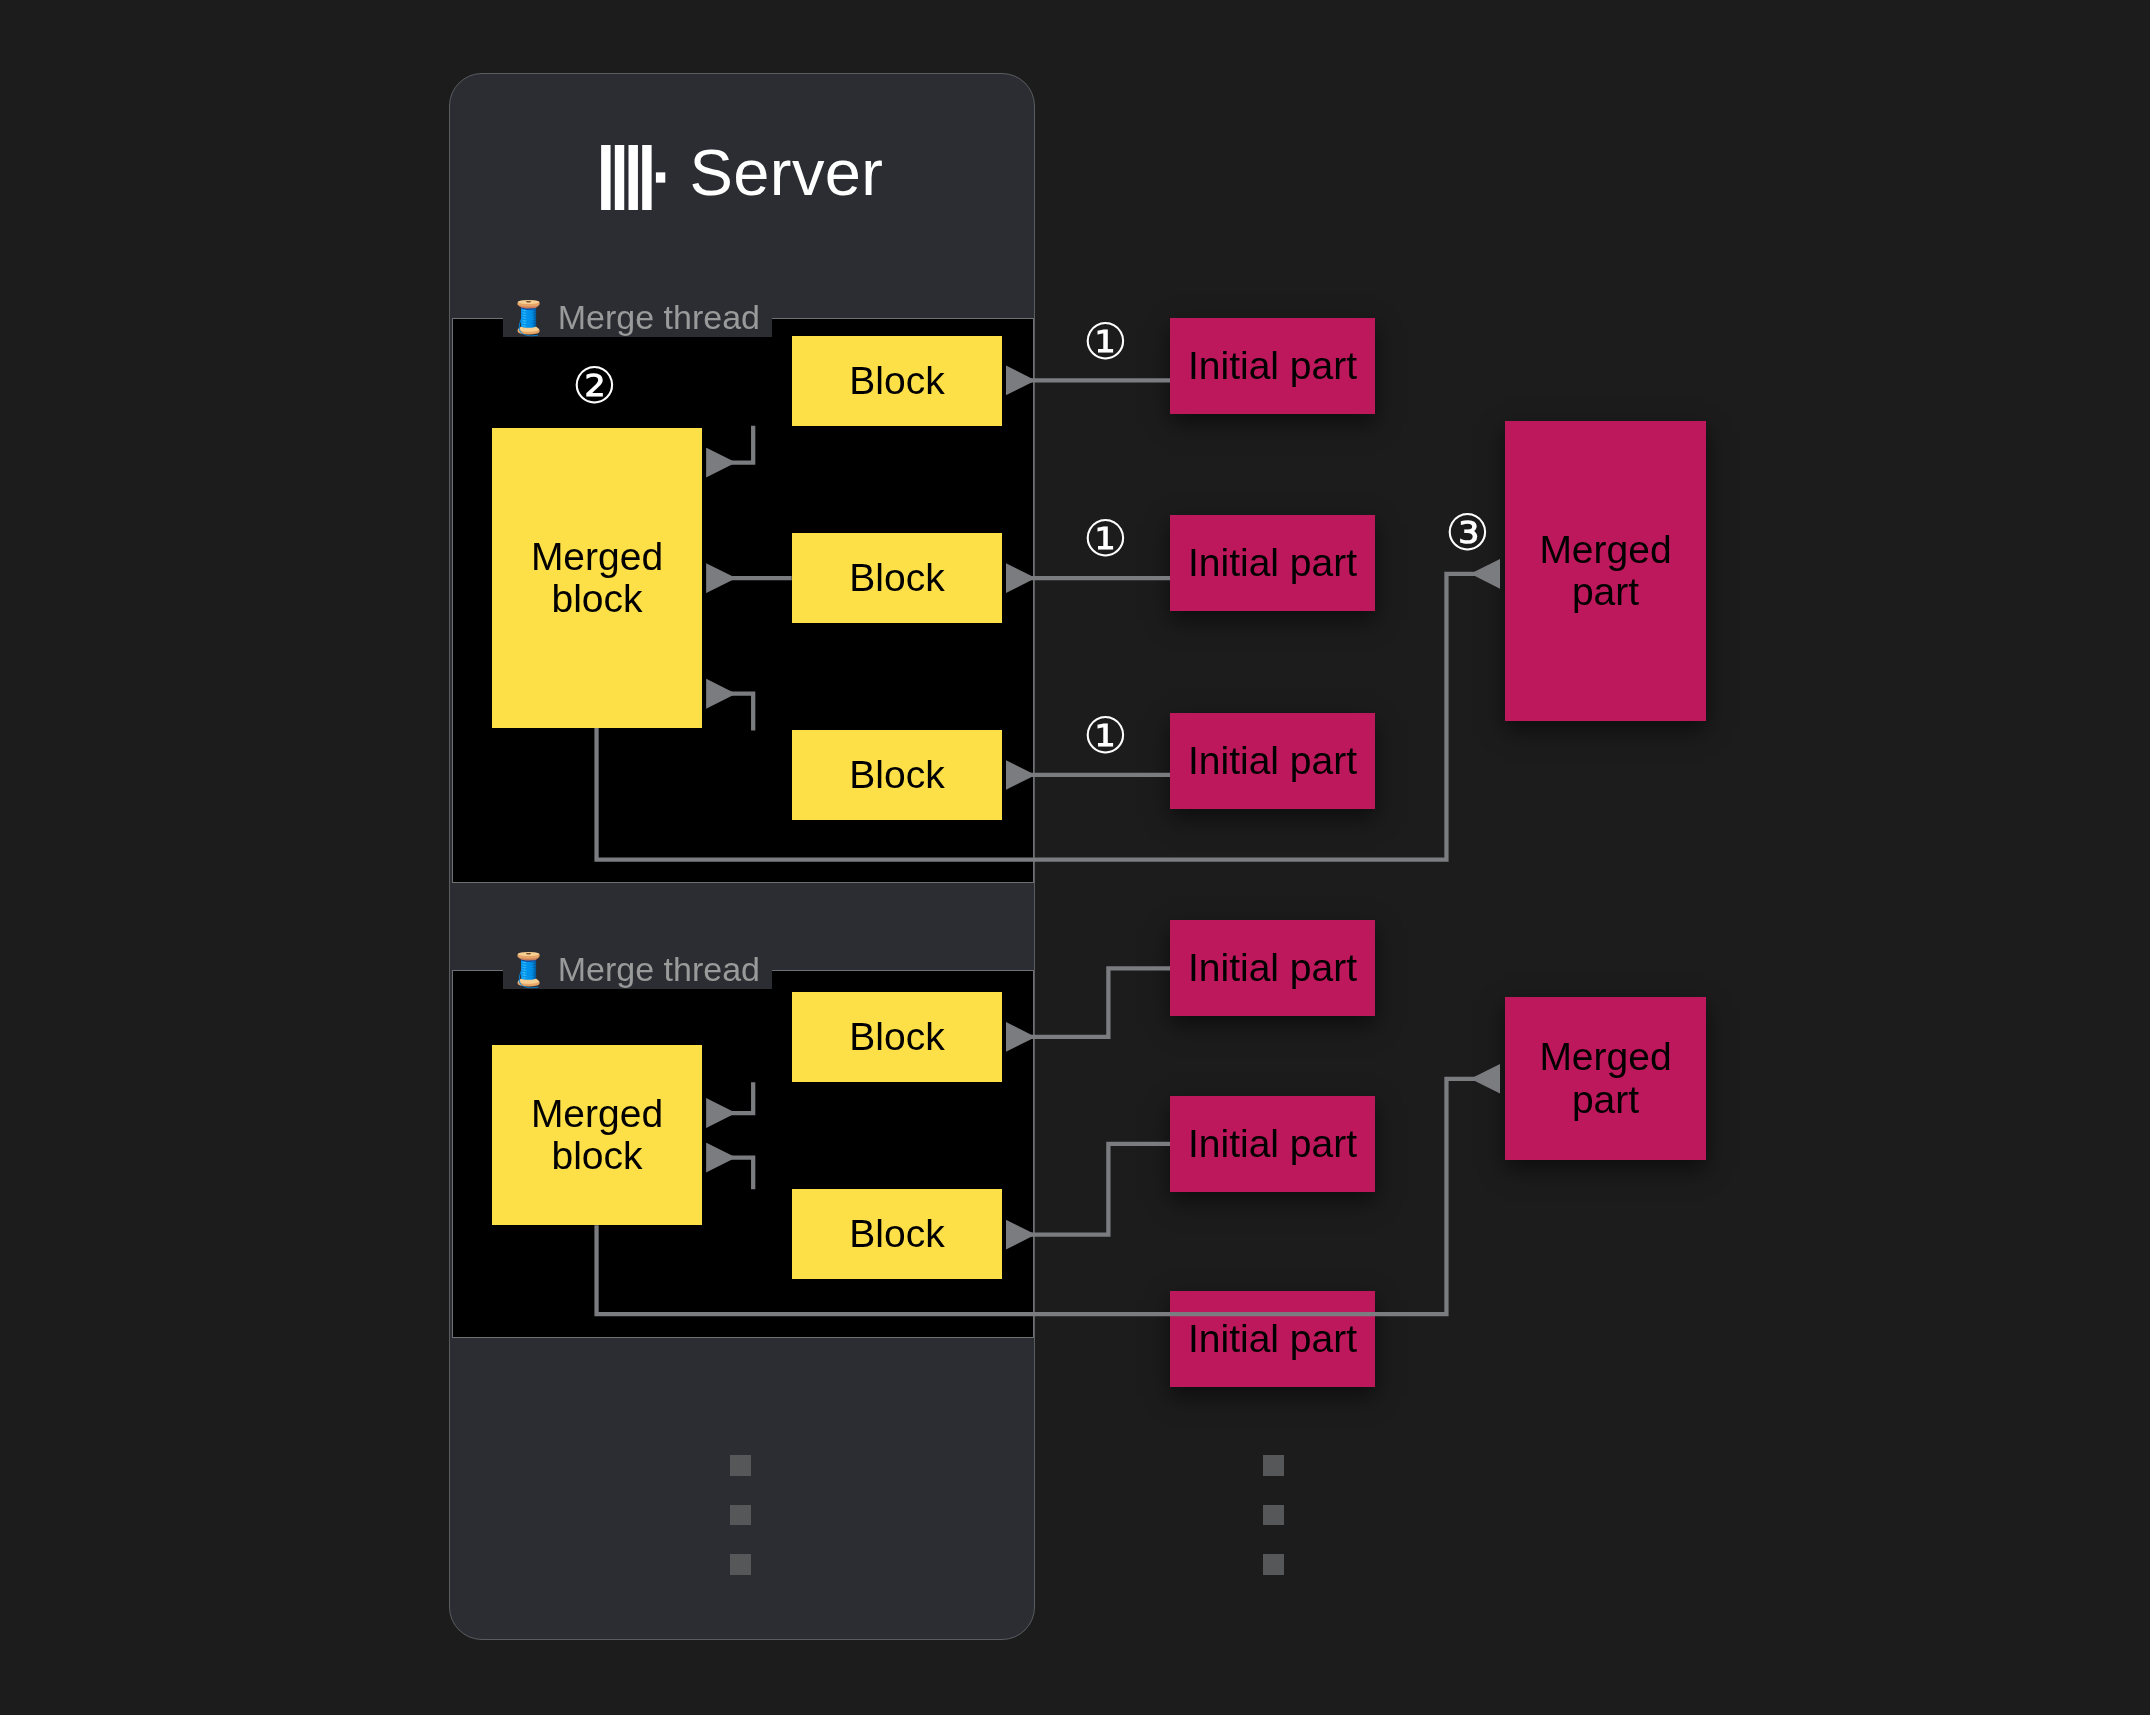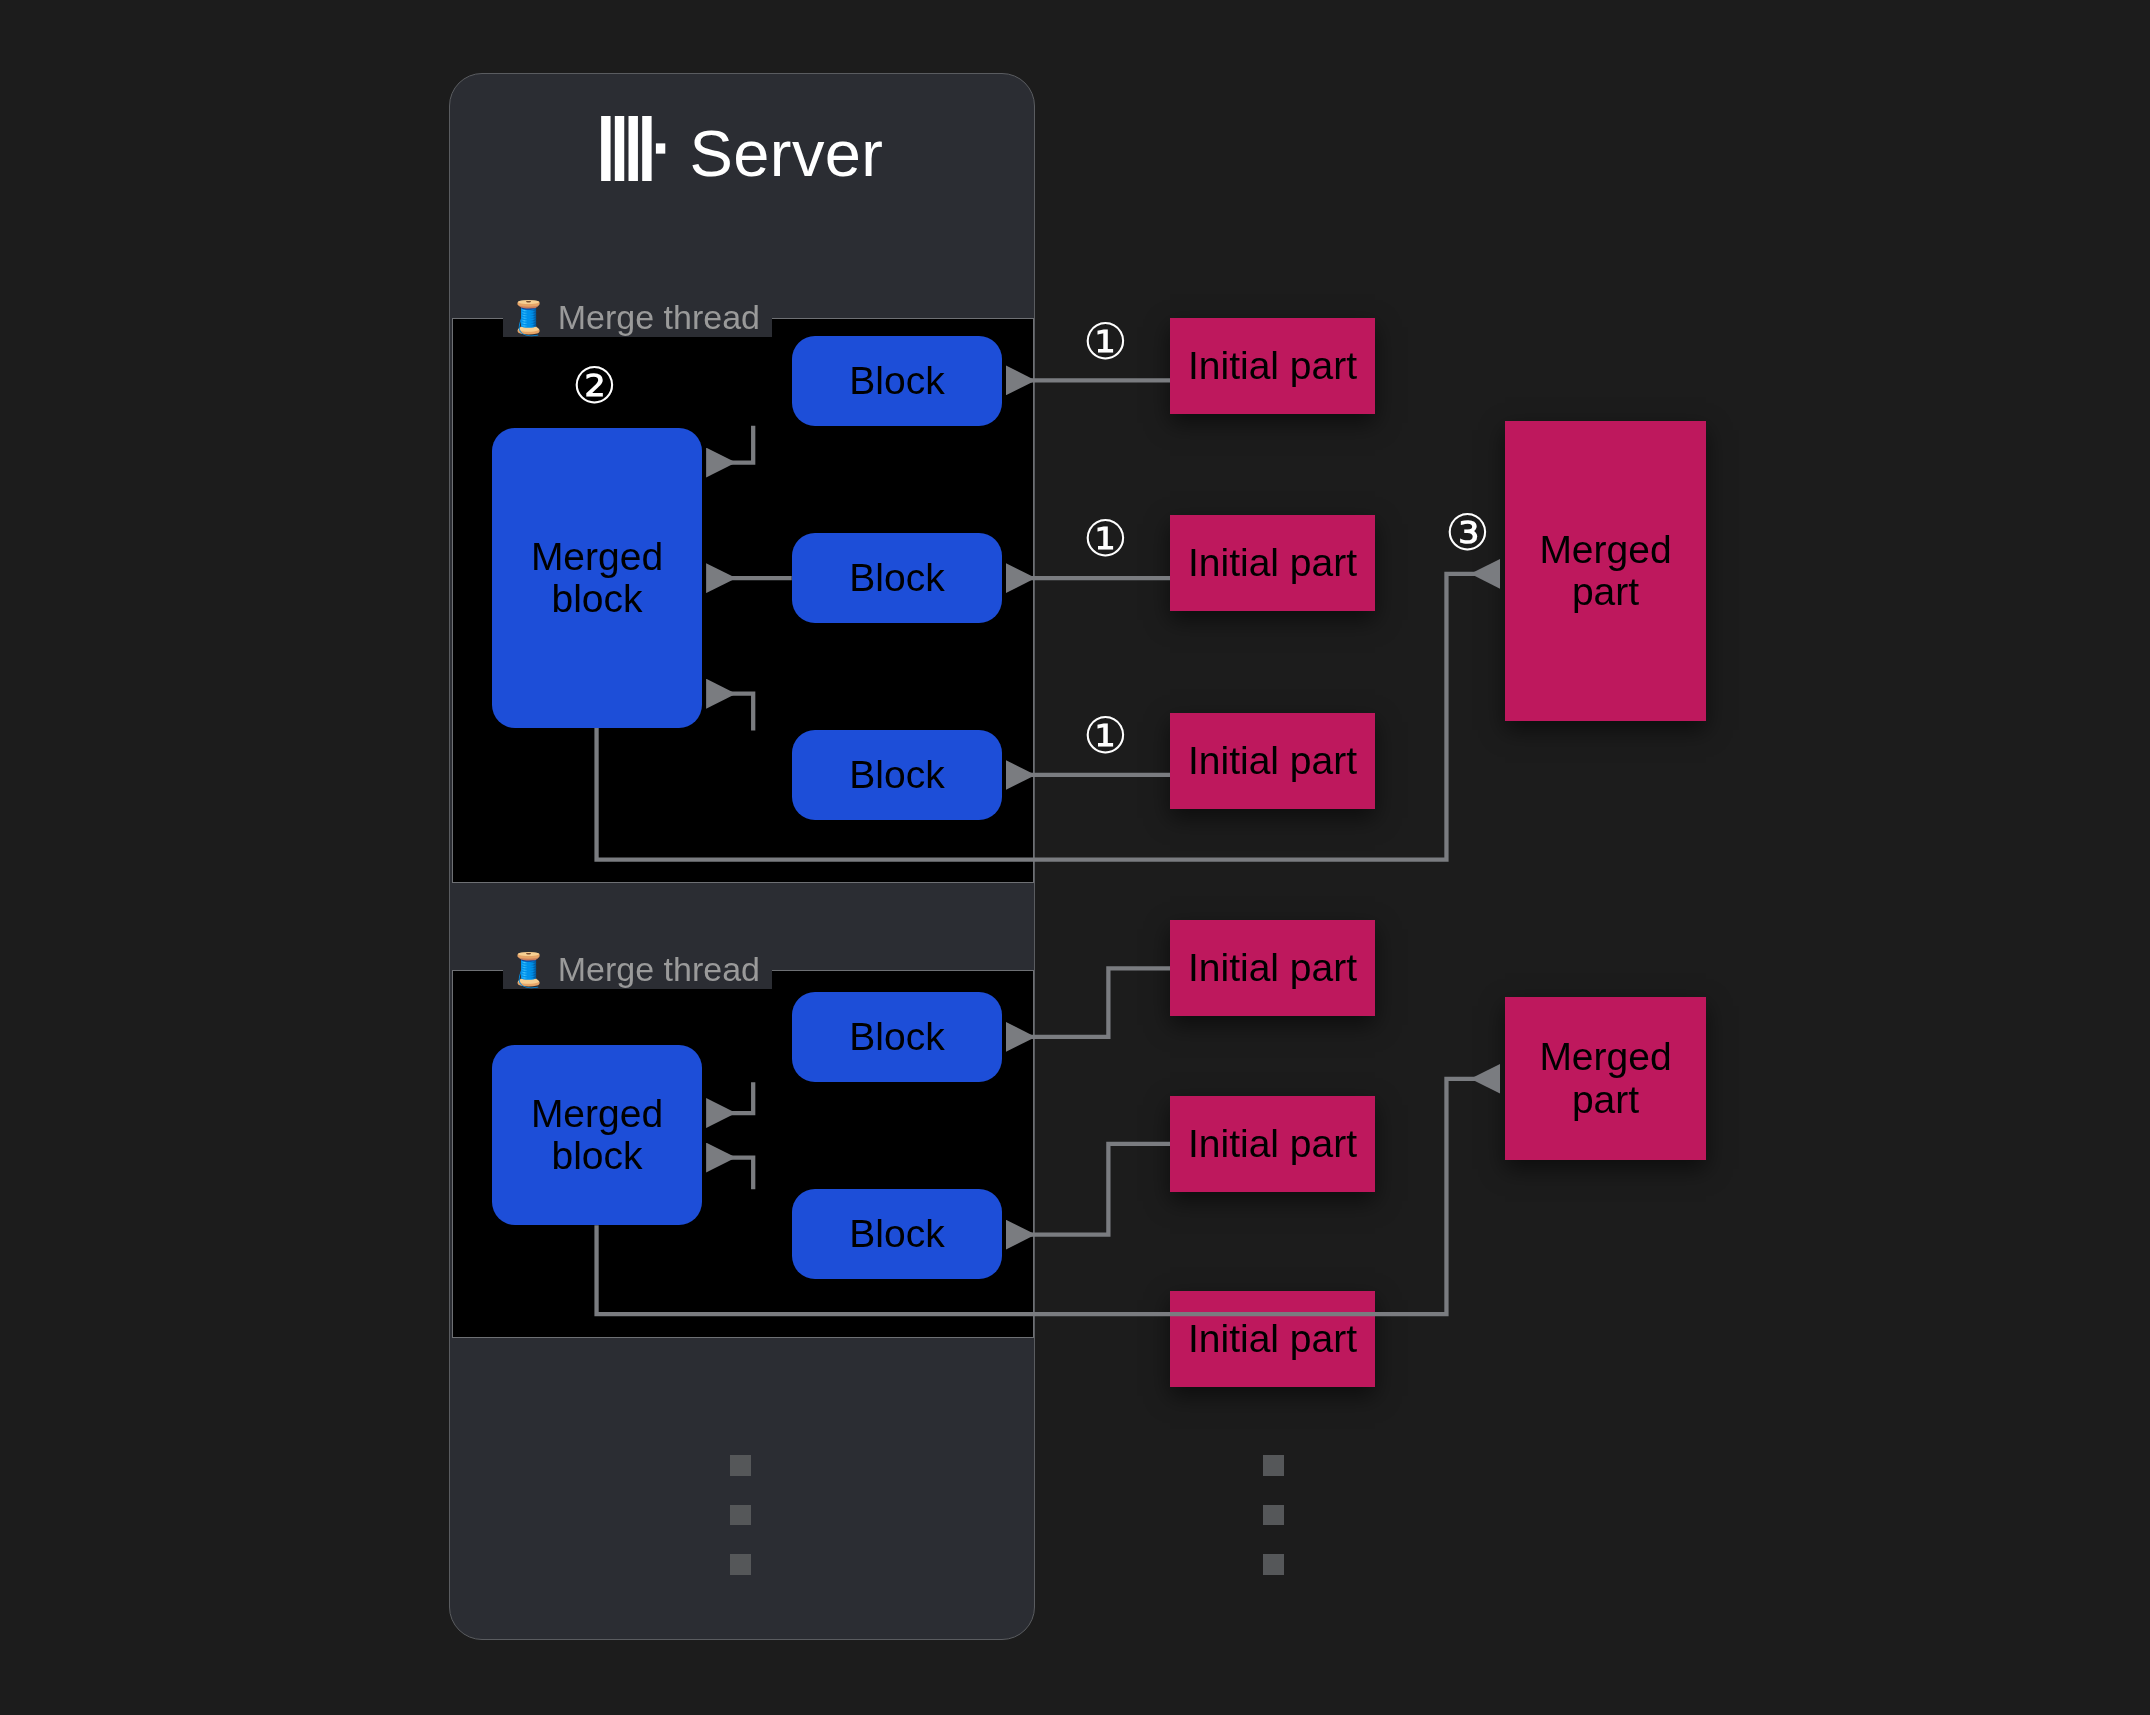--- a/index.html
+++ b/index.html
@@ -28,21 +28,21 @@
     border-radius: 33px;
     box-sizing: border-box;
   }
   #server-title {
     position: absolute;
     left: 449px;
     top: 116px;
     width: 586px;
     height: 94px;
     display: flex;
-    align-items: flex-start;
+    align-items: flex-end;
     justify-content: center;
     gap: 22px;
     color: #ffffff;
     font-size: 65px;
     letter-spacing: 0.4px;
   }
   #ch-logo { display: block; }
 
   
   .merge-thread {
@@ -76,21 +76,21 @@
     position: absolute;
     box-sizing: border-box;
     display: flex;
     align-items: center;
     justify-content: center;
     text-align: center;
     color: #000000;
     font-size: 39px;
     line-height: 1.08;
   }
-  .box.blue { background: #1d4ed8; border-radius: 23px; }
+  .box.blue { background: #fde047; }
   .box.yellow {
     background: #be185d;
     box-shadow: 0 8.6px 22px rgba(0,0,0,0.55);
   }
 
   
   #merged-block-1 { left: 492px; top: 428px; width: 210px; height: 300px; }
   #block-1a { left: 792px; top: 336px; width: 210px; height: 90px; }
   #block-1b { left: 792px; top: 533px; width: 210px; height: 90px; }
   #block-1c { left: 792px; top: 730px; width: 210px; height: 90px; }

